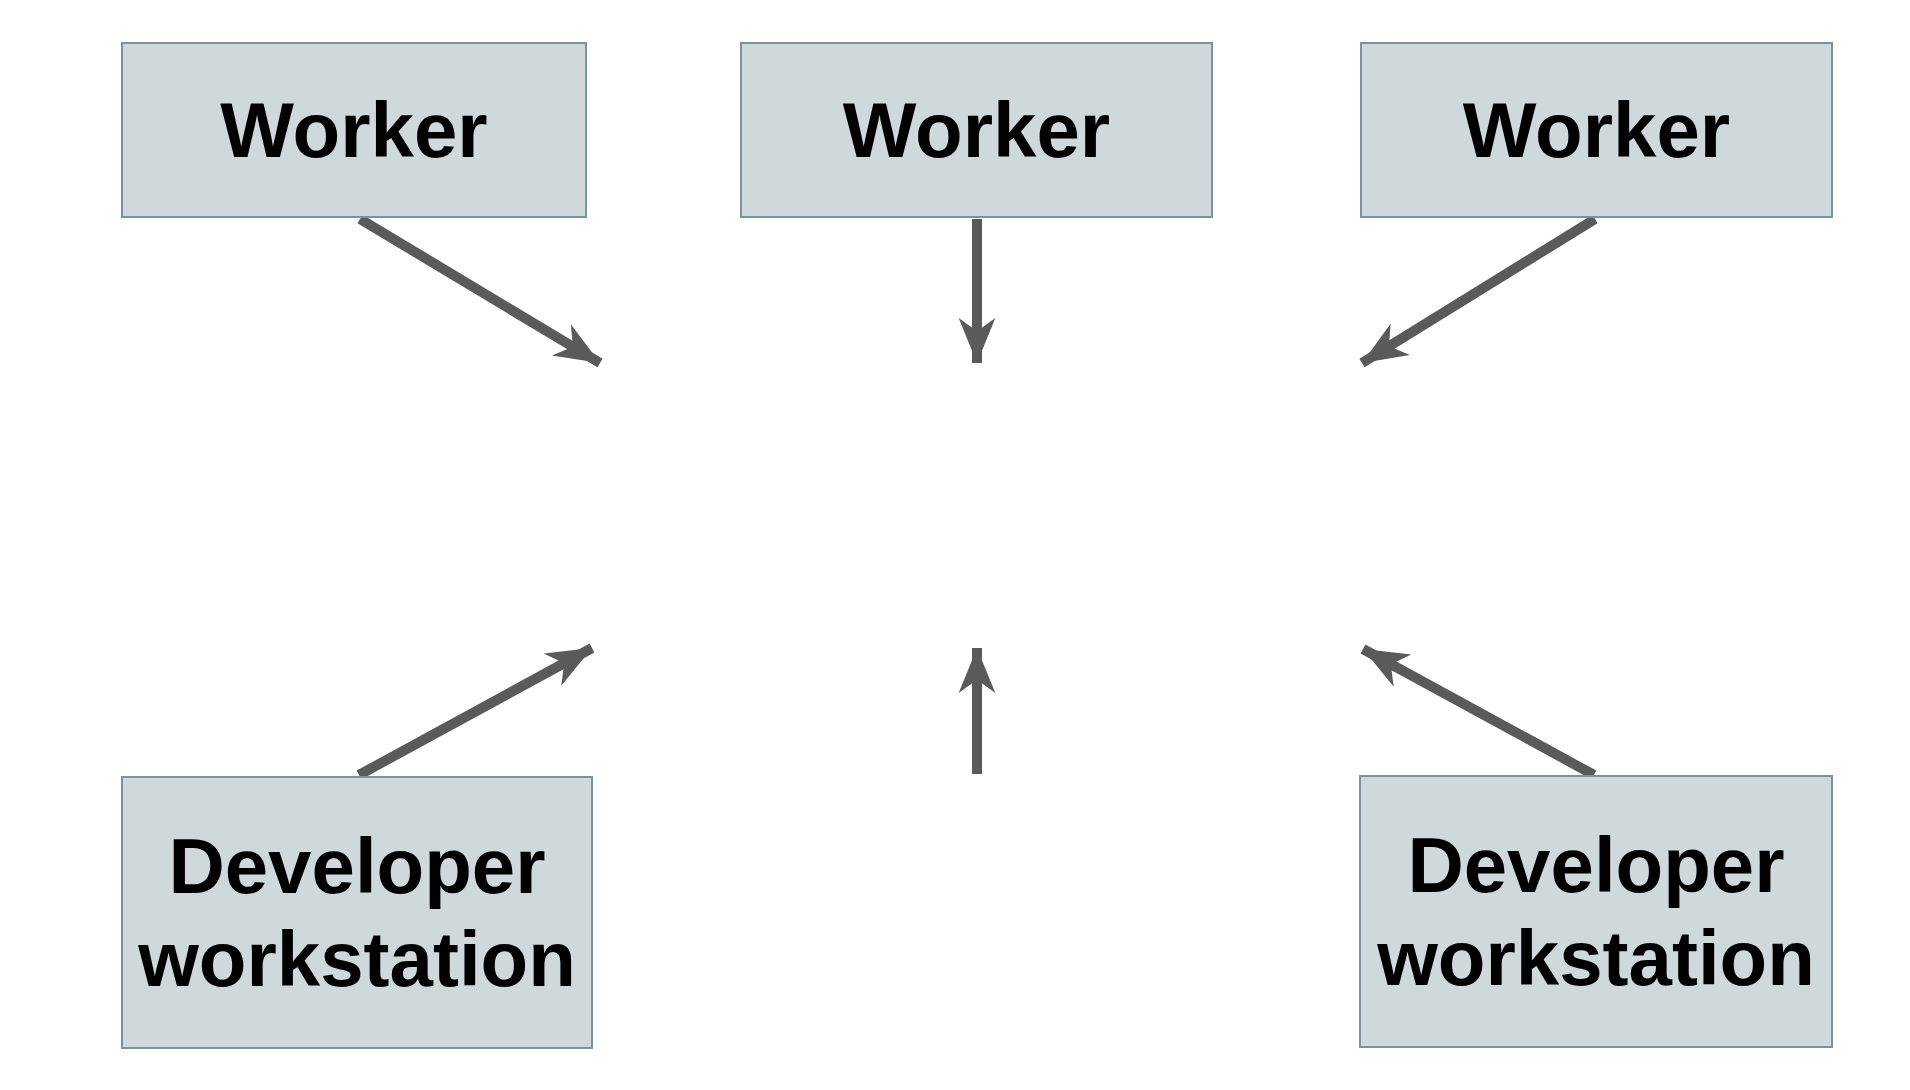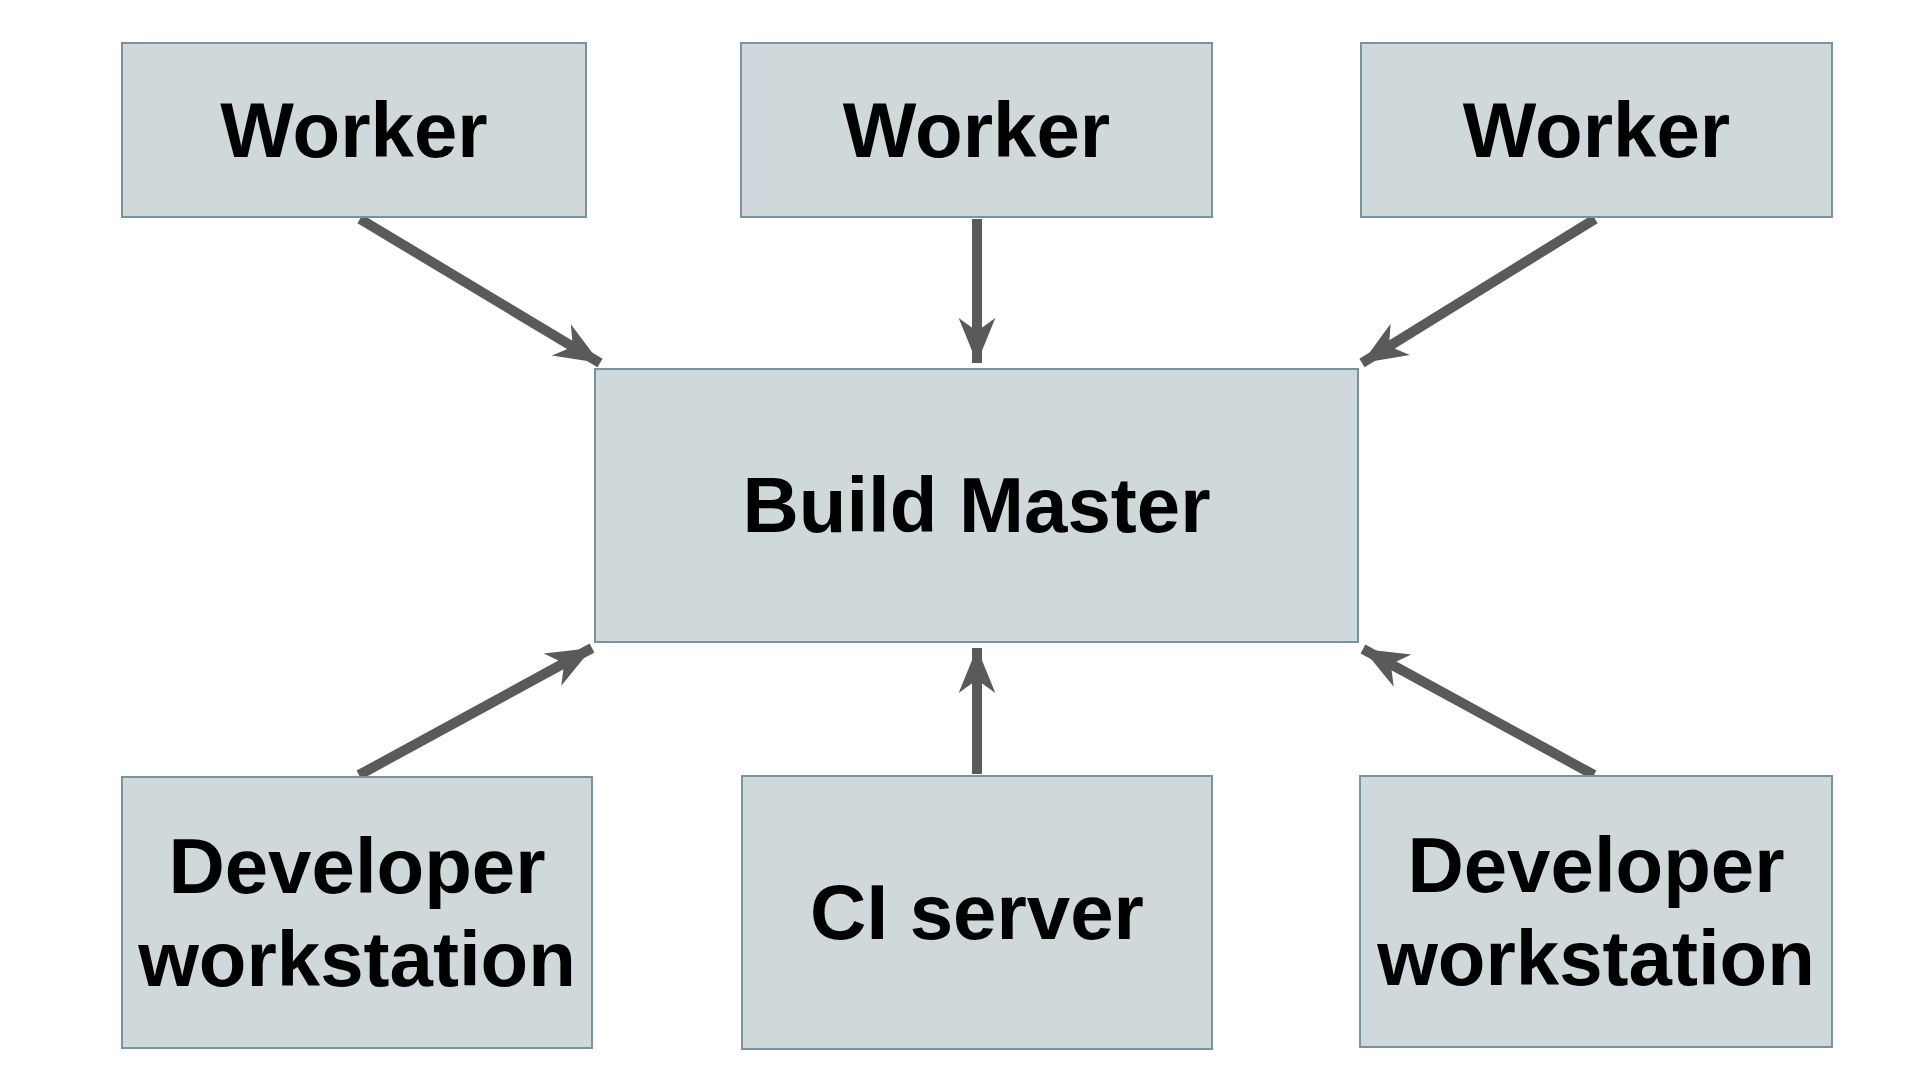--- a/index.html
+++ b/index.html
@@ -63,25 +63,19 @@
 
 <div class="node" style="left: 121px; top: 42px; width: 466px; height: 176px; background: rgb(207, 216, 218); border-color: rgb(122, 147, 158);">
       <span class="node-label" style="color: rgb(0, 0, 0);">Worker</span>
     </div>
     <div class="node" style="left: 740px; top: 42px; width: 473px; height: 176px; background: rgb(207, 216, 218); border-color: rgb(122, 147, 158);">
       <span class="node-label" style="color: rgb(0, 0, 0);">Worker</span>
     </div>
     <div class="node" style="left: 1360px; top: 42px; width: 473px; height: 176px; background: rgb(207, 216, 218); border-color: rgb(122, 147, 158);">
       <span class="node-label" style="color: rgb(0, 0, 0);">Worker</span>
     </div>
-    <div class="node" style="left: 594px; top: 368px; width: 765px; height: 275px; background: rgb(207, 216, 218); border-color: rgb(122, 147, 158);">
-      <span class="node-label" style="color: rgb(0, 0, 0);">Build Master</span>
-    </div>
     <div class="node" style="left: 121px; top: 776px; width: 472px; height: 273px; background: rgb(207, 216, 218); border-color: rgb(122, 147, 158);">
       <span class="node-label" style="color: rgb(0, 0, 0);">Developer workstation</span>
-    </div>
-    <div class="node" style="left: 741px; top: 775px; width: 472px; height: 275px; background: rgb(207, 216, 218); border-color: rgb(122, 147, 158);">
-      <span class="node-label" style="color: rgb(0, 0, 0);">CI server</span>
     </div>
     <div class="node" style="left: 1359px; top: 775px; width: 474px; height: 273px; background: rgb(207, 216, 218); border-color: rgb(122, 147, 158);">
       <span class="node-label" style="color: rgb(0, 0, 0);">Developer workstation</span>
     </div>
   </div>
 
 </body></html>

